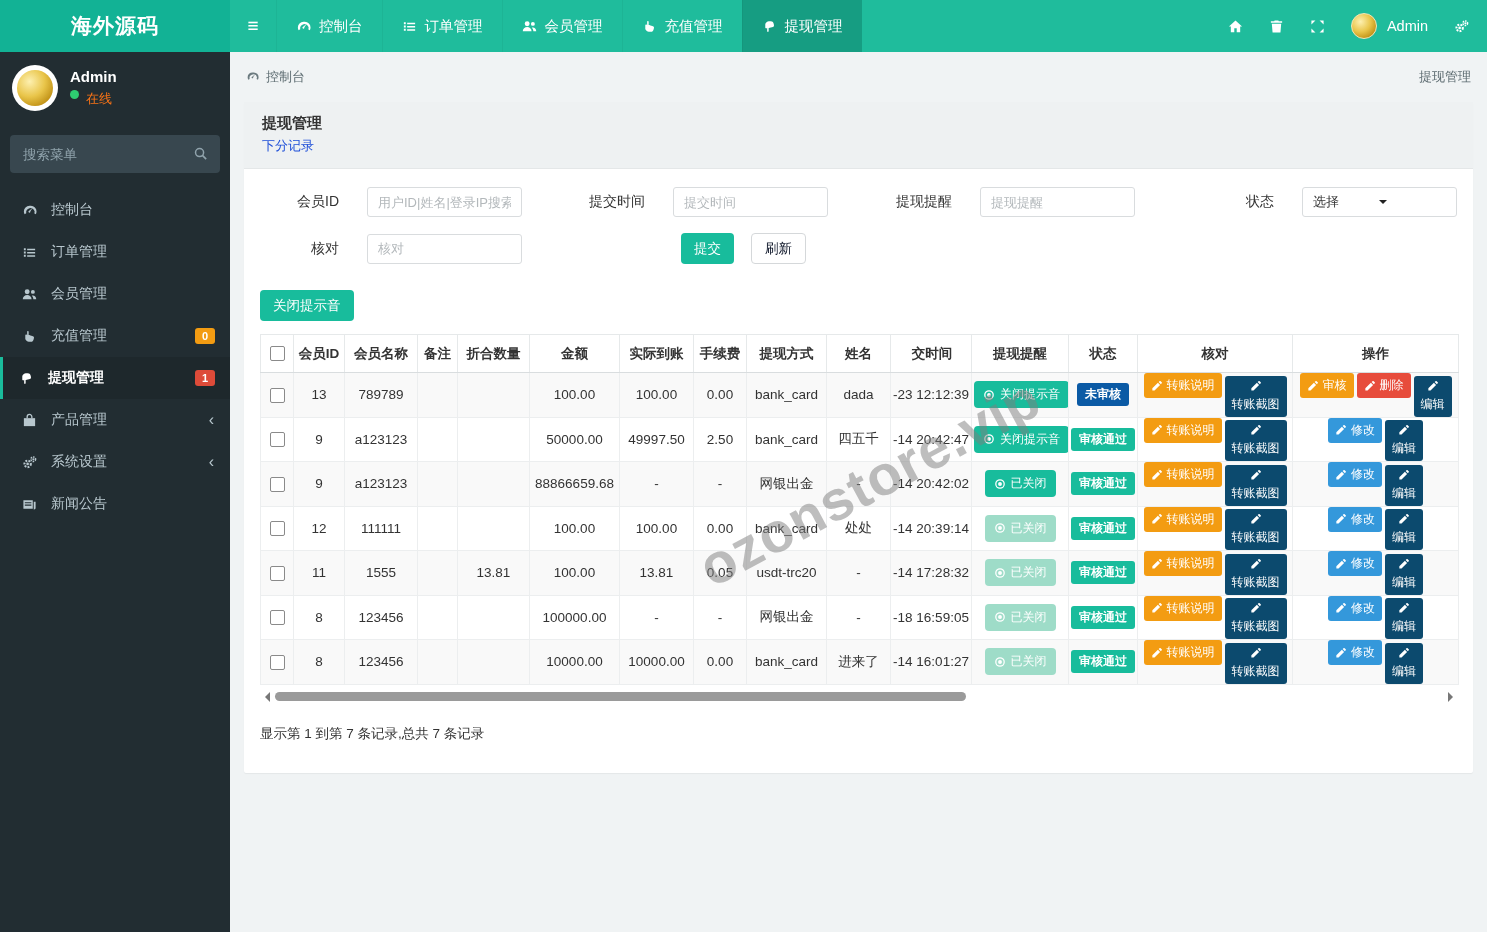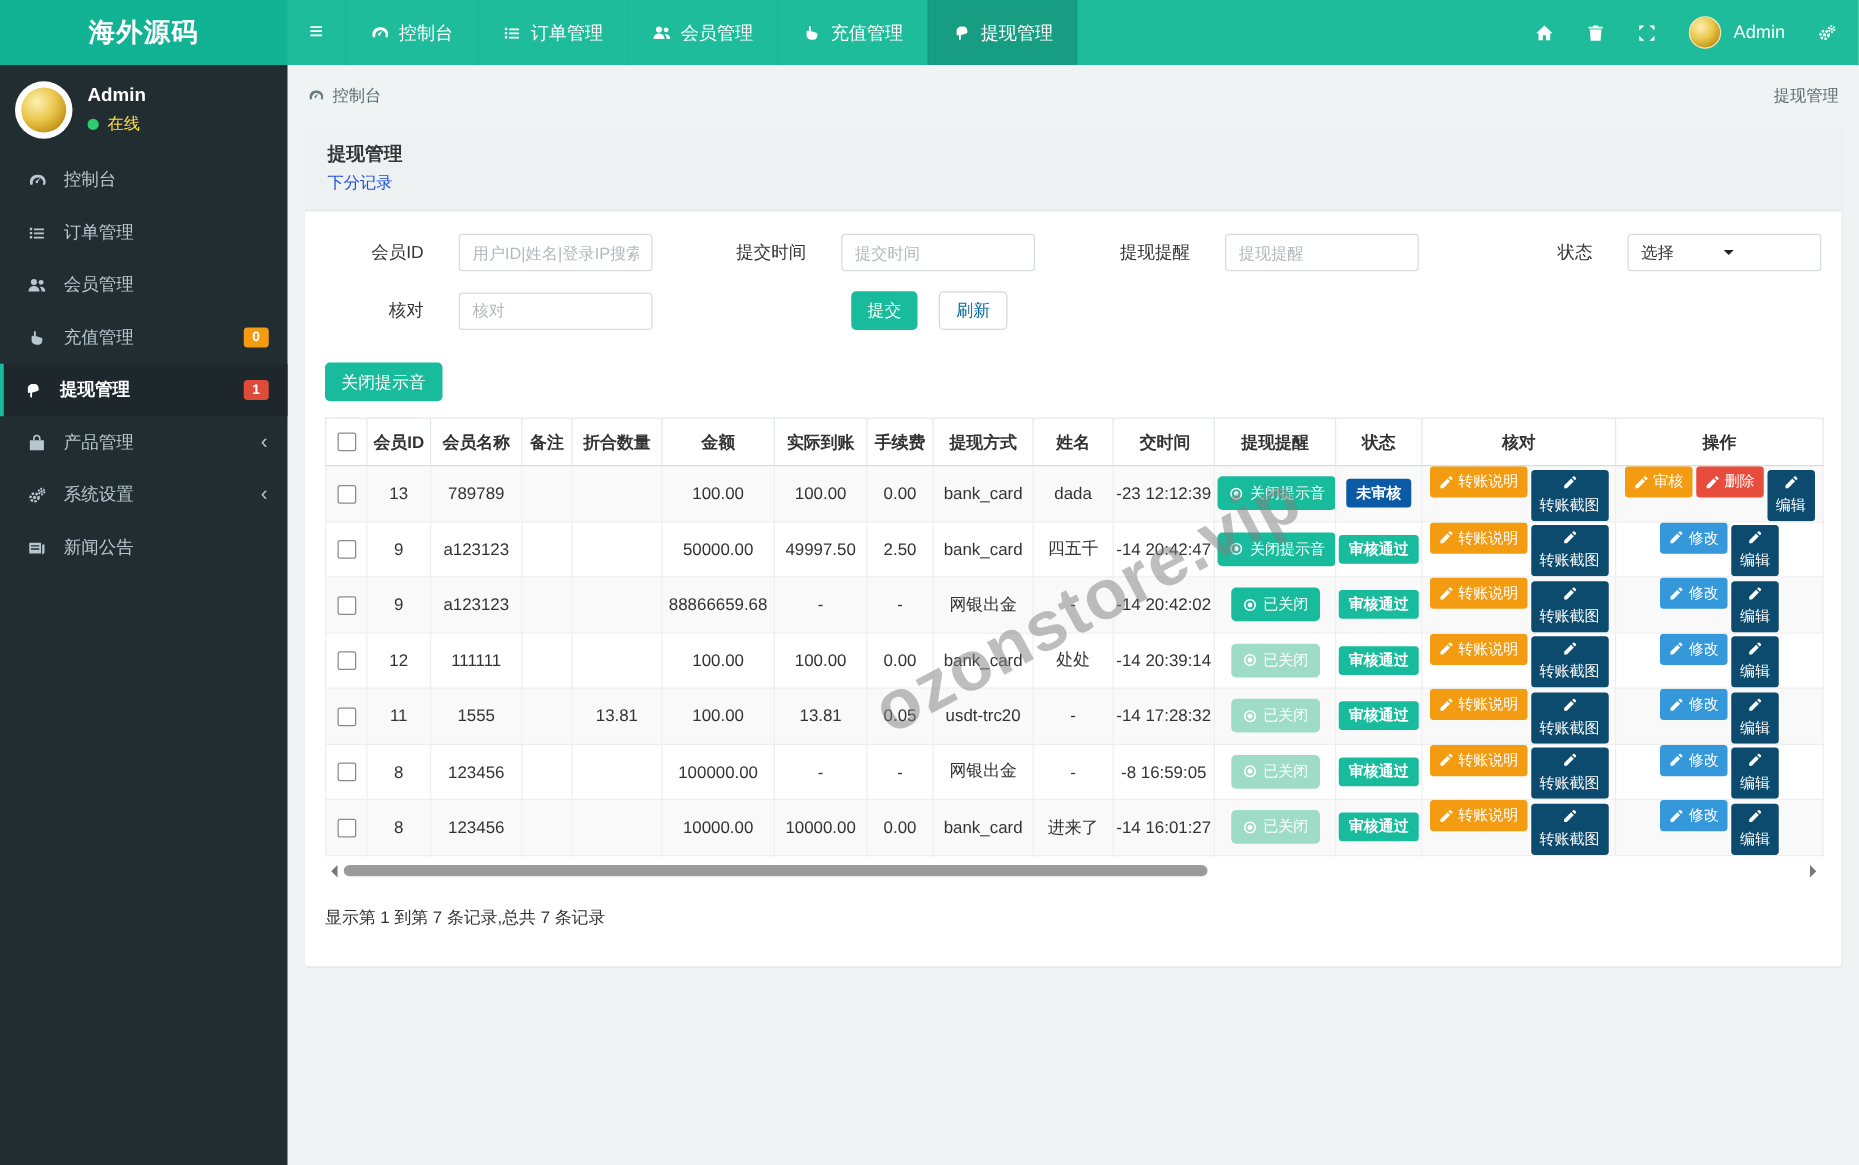--- a/index.html
+++ b/index.html
@@ -29,21 +29,21 @@
 
   
   .sidebar { position:absolute; left:0; top:52px; width:230px; height:880px;
     background:#222d32; z-index:20; }
   .user-panel { display:flex; align-items:center; gap:12px; padding:13px 12px 12px 12px; }
   .avatar-lg { width:46px; height:46px; border-radius:50%; background:#fff; flex:0 0 auto;
     display:flex; align-items:center; justify-content:center; }
   .avatar-lg i { display:block; width:36px; height:36px; border-radius:50%;
     background:radial-gradient(circle at 35% 32%, #fdf0b0, #e9c54a 45%, #b8860b 85%); }
   .user-meta .name { color:#fff; font-size:15px; font-weight:bold; margin-bottom:5px; }
-  .user-status { display:flex; align-items:center; gap:7px; color:#fde047; font-size:13px; }
+  .user-status { display:flex; align-items:flex-start; gap:7px; color:#f97316; font-size:13px; }
   .dot-online { width:9px; height:9px; border-radius:50%; background:#2ecc71; }
   .side-search { position:relative; margin:12px 10px 16px 10px; }
   .side-search input { width:100%; height:38px; background:#38474f; border:none; border-radius:4px;
     color:#ccc; font-size:13.5px; padding:0 36px 0 13px; outline:none;
     font-family:"Liberation Sans","DejaVu Sans",sans-serif; }
   .side-search input::placeholder { color:#90a3ac; }
   .side-search .ic { position:absolute; right:12px; top:11px; color:#90a3ac; font-size:15px; }
   .side-menu { list-style:none; }
   .side-item { height:42px; display:flex; align-items:center; gap:13px; padding-left:18px;
     color:#b8c7ce; font-size:14px; cursor:pointer; border-left:3px solid transparent; }
@@ -77,21 +77,21 @@
     font-family:"Liberation Sans","DejaVu Sans",sans-serif; }
   .fgroup input::placeholder { color:#b3b8bb; }
   .fselect { display:flex; align-items:center; justify-content:flex-start; cursor:pointer;gap:40px; }
   .fselect .caret { width:0; height:0; border:4.5px solid transparent; border-top-color:#222; margin-top:4px; }
   .filter-row2 { display:flex; margin-top:16px; }
   .filter-row2 .fgroup { width:262px; }
   .form-actions { margin-left:159px; display:flex; gap:17px; }
   .btn { border:none; border-radius:4px; font-size:13.5px; padding:0 13px; height:31px;
     cursor:pointer; font-family:"Liberation Sans","DejaVu Sans",sans-serif; }
   .btn-primary { background:#18bc9c; color:#fff; }
-  .btn-default { background:#fff; color:#0369a1; border:1px solid #d5d8da; }
+  .btn-default { background:#fff; color:#0f172a; border:1px solid #d5d8da; }
   .mute-btn { margin-top:26px; display:inline-block; }
 
   
   .wtable { margin-top:13px; border-collapse:collapse; table-layout:fixed; width:1198px; font-size:13.5px; color:#333; }
   .wtable th { height:38px; font-weight:bold; border:1px solid #e6e9ea; border-bottom:1px solid #d9dddf;
     background:#fff; text-align:center; overflow:hidden; white-space:nowrap; }
   .wtable td { height:37px; border:1px solid #eceeef; text-align:center; overflow:hidden;
     white-space:nowrap; padding:0 2px; }
   .wtable tbody tr:nth-child(odd) { background:#f9f9f9; }
   .wtable input[type=checkbox] { appearance:none; width:15px; height:15px; border:1px solid #8a8a8a;
@@ -206,20 +206,27 @@
     <span class="avatar-lg">
         <i></i>
       </span>
     <div class="user-meta">
       <div class="name">Admin</div>
       <div class="user-status">
         <span class="dot-online"></span>
         <span>在线</span>
       </div>
     </div>
+  </div>
+  <div class="side-search">
+    <input type="text" placeholder="搜索菜单" style="">
+    <span id="ico-search"><svg class="ic" fill="currentColor" viewBox="0 0 16 16">
+          <circle cx="7" cy="7" r="4.3" fill="none" stroke="currentColor" stroke-width="1.6"></circle>
+          <path d="M10.3 10.3L14 14" stroke="currentColor" stroke-width="1.8"></path>
+        </svg></span>
   </div>
   <ul class="side-menu" id="side-menu">
       <li class="side-item">
         <svg class="ic" fill="currentColor" viewBox="0 0 16 16">
           <path d="M8 3a6 6 0 0 0-6 6c0 1.1.3 2.1.8 3l1.7-1A4.5 4.5 0 1 1 13.5 9c0 .7-.2 1.4-.5 2l1.7 1c.5-.9.8-1.9.8-3a6 6 0 0 0-6-6z"></path>
           <path d="M7.1 9.9a1.1 1.1 0 0 0 1.8-1.2L11.5 5 7.6 8.2a1.1 1.1 0 0 0-.5 1.7z"></path>
         </svg>
         <span class="lbl">控制台</span>
       </li>
       <li class="side-item">
@@ -597,21 +604,21 @@
     <td><input type="checkbox" style=""></td>
     <td>8</td>
     <td>123456</td>
     <td></td>
     <td></td>
     <td>100000.00</td>
     <td>-</td>
     <td>-</td>
     <td>网银出金</td>
     <td>-</td>
-    <td class="td-time">-8 16:59:05</td>
+    <td class="td-time">-18 16:59:05</td>
     <td><button class="rbtn off">
                   <svg class="ic" fill="currentColor" viewBox="0 0 16 16">
                     <circle cx="8" cy="8" r="5.6" fill="none" stroke="currentColor" stroke-width="1.7"></circle>
                     <circle cx="8" cy="8" r="2.6"></circle>
                   </svg>
                   <span>已关闭</span>
                 </button></td>
     <td><span class="status-badge s-teal">审核通过</span></td>
     <td><button class="tbtn b-orange">
                   <svg class="ic" fill="currentColor" viewBox="0 0 16 16">

